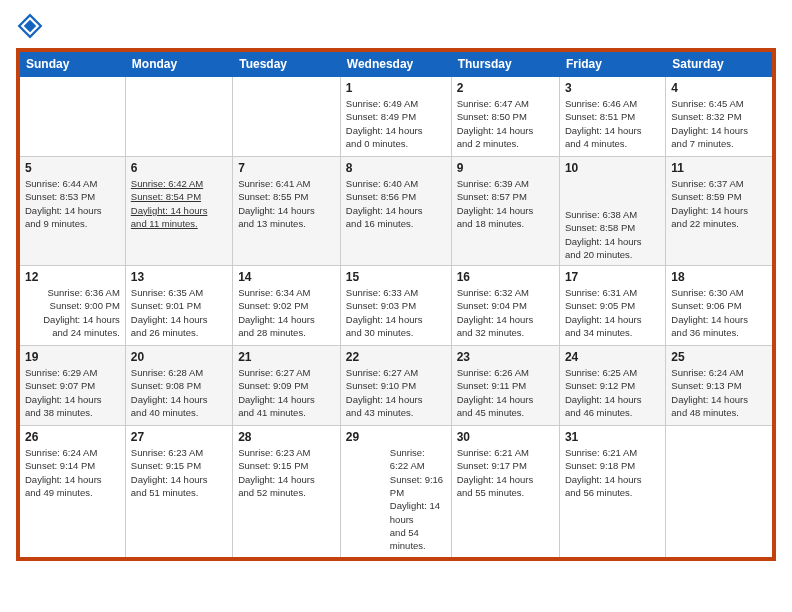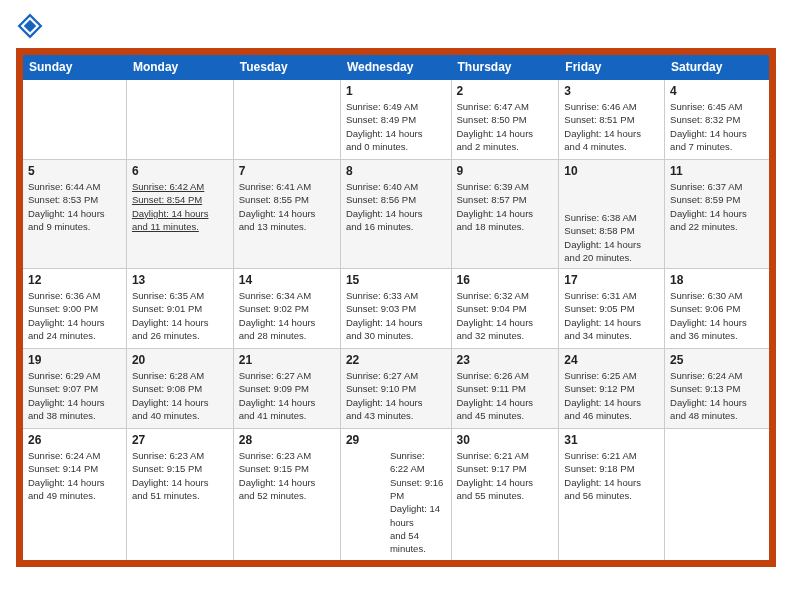--- a/index.html
+++ b/index.html
@@ -48,21 +48,21 @@
       line-height: 1.1;
     }
     .location {
       font-size: 14px;
       color: #444;
       margin-top: 2px;
     }
     .calendar {
       width: 100%;
       border-collapse: collapse;
-      border: 7px solid #c2410c;
+      border: 4px solid #c2410c;
     }
     .calendar th {
       background: #1565c0;
       color: #fff;
       font-size: 12px;
       font-weight: bold;
       text-align: left;
       padding: 5px 6px;
       border: 1px solid #1565c0;
     }
@@ -208,21 +208,21 @@
             <div class="day-num">11</div>
             <div class="day-info" style="white-space: pre-line;">Sunrise: 6:37 AM
 Sunset: 8:59 PM
 Daylight: 14 hours
 and 22 minutes.</div>
           </td>
         </tr>
         <tr>
           <td>
             <div class="day-num">12</div>
-            <div class="day-info" style="white-space: pre-line;">Sunrise: 6:36 AM
+            <div class="day-info" style="white-space: pre-line; text-align: right;">Sunrise: 6:36 AM
 Sunset: 9:00 PM
 Daylight: 14 hours
 and 24 minutes.</div>
           </td>
           <td>
             <div class="day-num">13</div>
             <div class="day-info" style="white-space: pre-line;">Sunrise: 6:35 AM
 Sunset: 9:01 PM
 Daylight: 14 hours
 and 26 minutes.</div>

